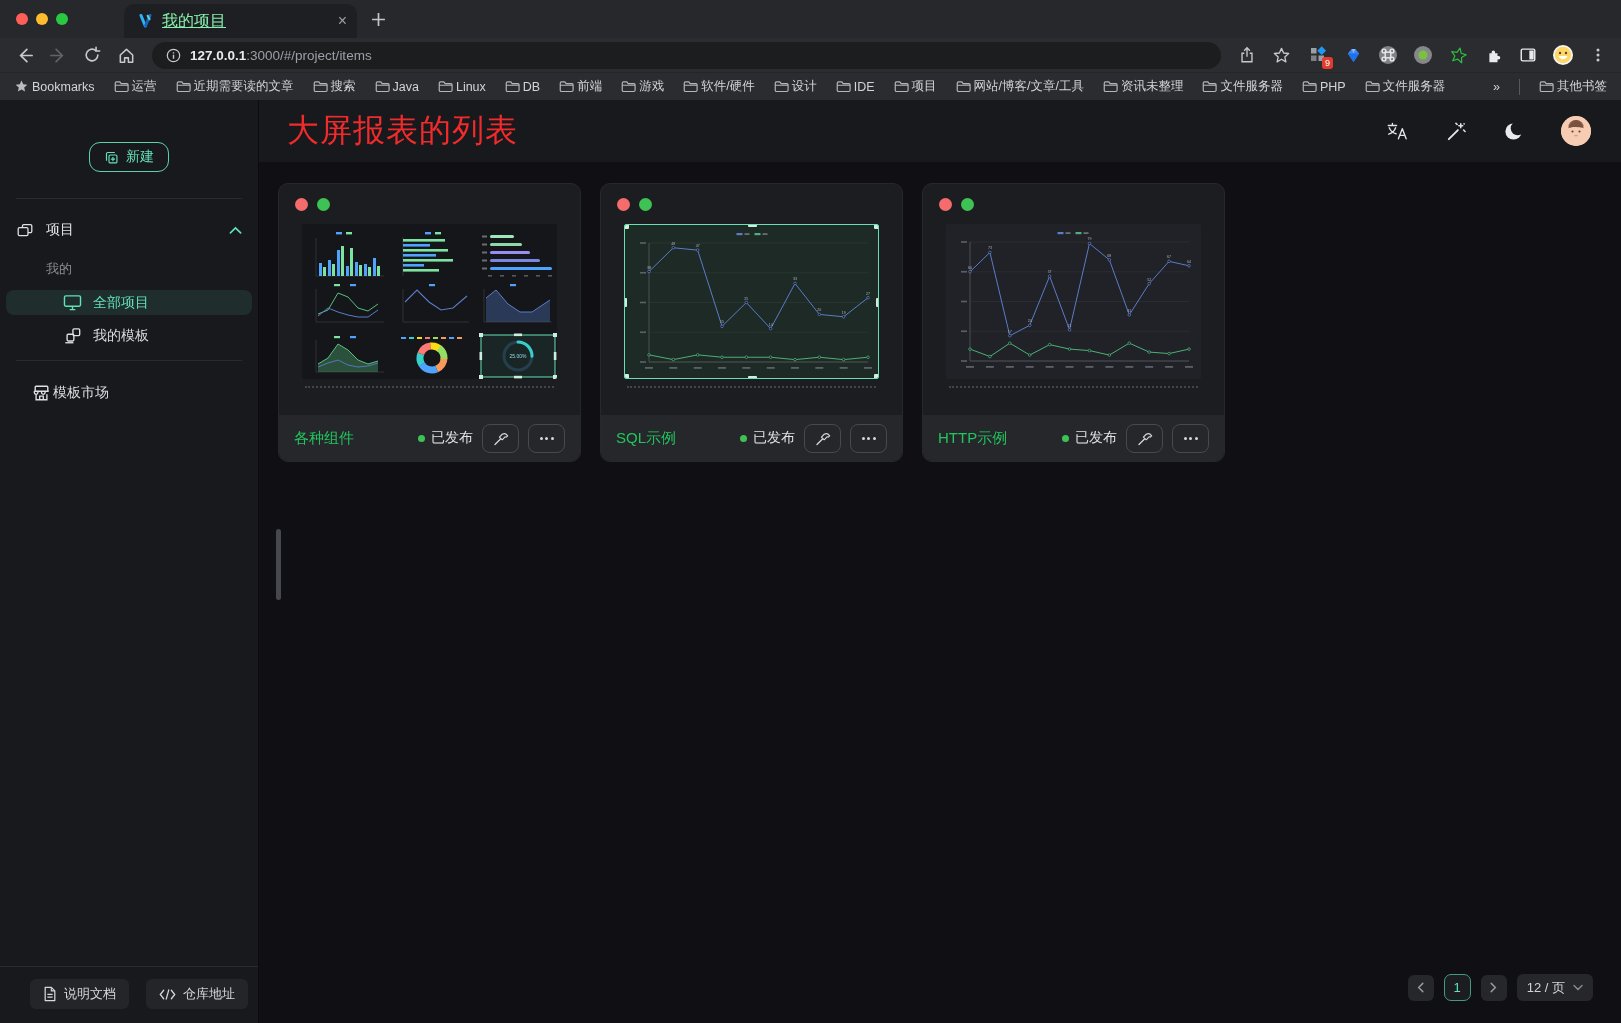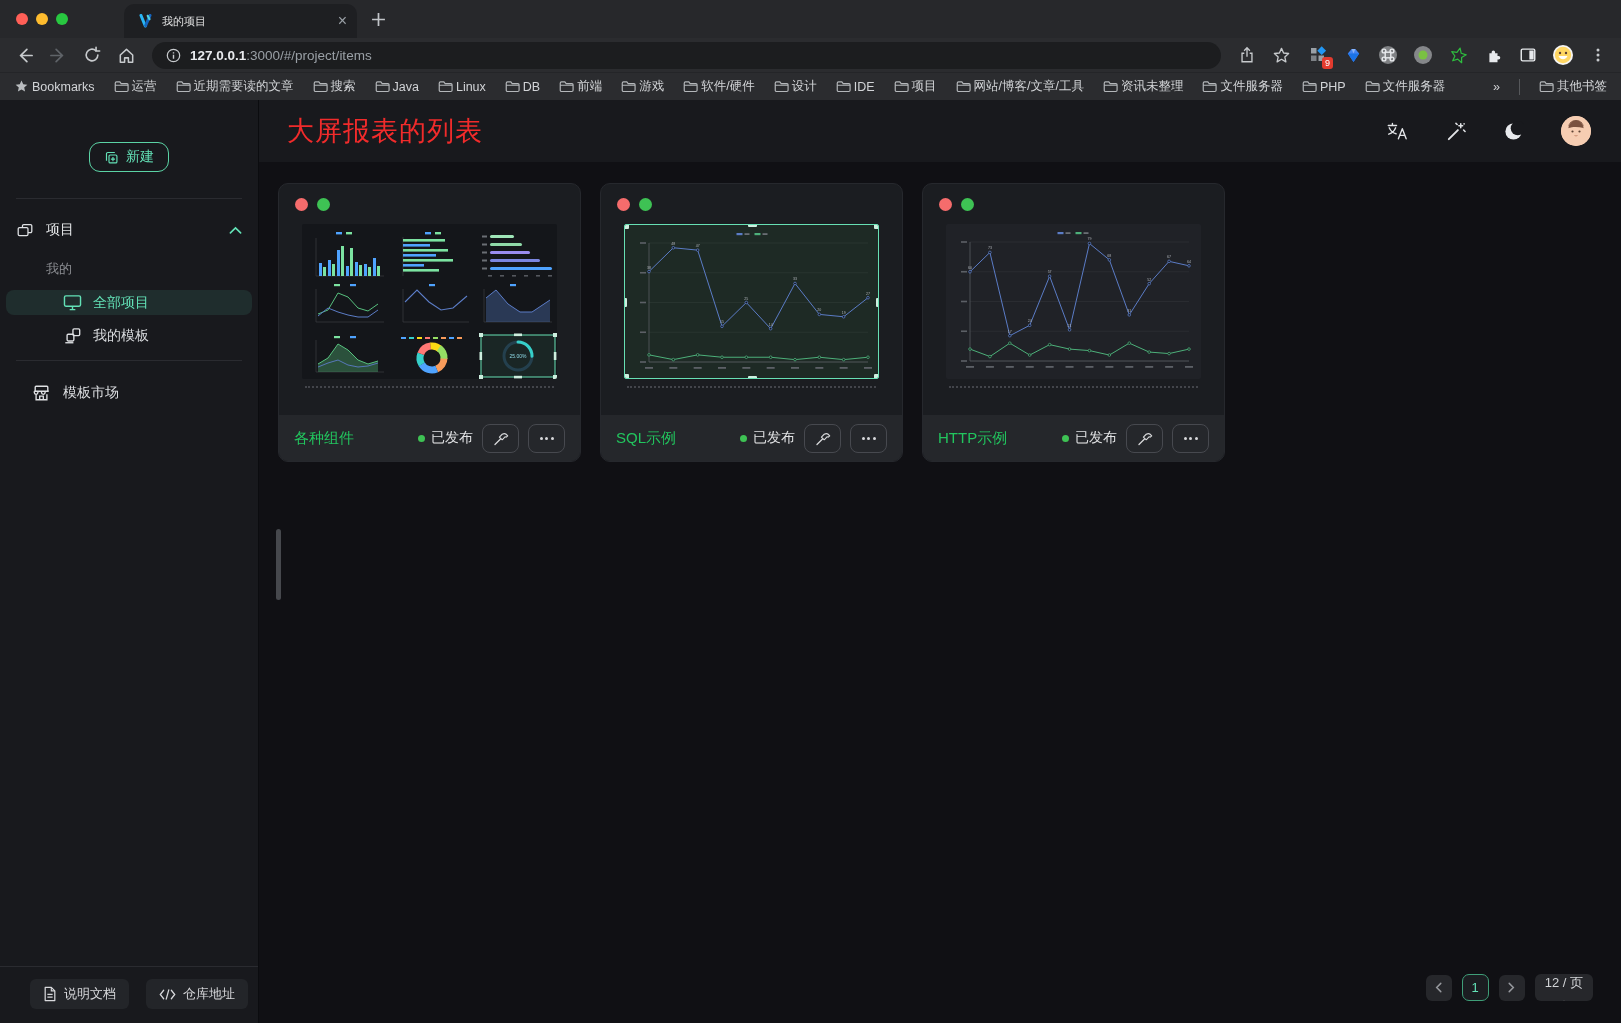--- a/index.html
+++ b/index.html
@@ -6,21 +6,21 @@
   body { background:#000; font-family:"Liberation Sans","DejaVu Sans",sans-serif; }
   .screen { position:relative; width:1621px; height:1023px; overflow:hidden; background:#101014; }
 
   
   .tabstrip { height:38px; background:#27282b; display:flex; align-items:center; }
   .lights { display:flex; gap:8px; padding:0 14px 0 16px; }
   .light { width:12px; height:12px; border-radius:50%; }
   .l-red{background:#ff5f57;} .l-yel{background:#febc2e;} .l-grn{background:#28c840;}
   .tab { align-self:flex-end; width:233px; height:34px; background:#1e1f22; border-radius:10px 10px 0 0;
          display:flex; align-items:center; padding:0 10px 0 14px; gap:9px; margin-left:42px; }
-  .tab-title { color:#e5e5e5; font-size:11px; flex:1; white-space:nowrap; overflow:hidden; }
+  .tab-title { color:#86efac; font-size:16px; flex:1; white-space:nowrap; overflow:hidden;text-decoration:underline; }
   .tab-close { color:#9aa0a6; font-size:16px; line-height:1; cursor:default; }
   .newtab { margin-left:14px; color:#c2c5c9; }
   .toolbar { height:34px; background:#2b2c2f; display:flex; align-items:center; padding:0 12px; gap:10px; }
   .nav-ic { width:24px; height:24px; display:flex; align-items:center; justify-content:center; color:#c7cacd; flex:none; }
   .nav-ic.disabled { color:#5f6368; }
   .omnibox { flex:1; height:27px; background:#1c1d1f; border-radius:14px; display:flex; align-items:center;
              padding:0 14px; gap:9px; margin:8px 4px; }
   .url { font-size:13.5px; color:#9aa0a6; white-space:nowrap; }
   .url b { color:#e8eaed; font-weight:bold; }
   .ext-row { display:flex; align-items:center; gap:13px; padding-left:4px; }
@@ -40,30 +40,30 @@
              background:transparent; color:#63e2b7; font-size:14px; display:flex; align-items:center;
              justify-content:center; gap:7px; cursor:pointer; }
   .side-div { border-top:1px solid #2a2b30; margin:26px 16px 0; }
   .nav-group { display:flex; align-items:center; height:44px; margin-top:9px; padding:0 16px; gap:12px;
                color:#e4e6e8; font-size:14px; }
   .nav-group .chev { margin-left:auto; color:#63e2b7; }
   .nav-mine { padding-left:46px; color:#8b8d92; font-size:13px; height:26px; display:flex; align-items:center; margin-top:4px; }
   .nav-sub { margin:8px 6px 0; height:25px; border-radius:8px; display:flex; align-items:center;
              padding-left:57px; gap:11px; color:#d9dbde; font-size:14px; cursor:pointer; }
   .nav-sub.active { background:rgba(99,226,183,0.10); color:#63e2b7; }
-  .nav-market { display:flex; align-items:center; height:44px; margin-top:10px; padding:0 32px; gap:12px;
+  .nav-market { display:flex; align-items:center; height:44px; margin-top:10px; padding:0 32px; gap:2px;
                 color:#dcdee1; font-size:14px; cursor:pointer; }
   .side-bottom { margin-top:auto; }
   .side-bottom .row { display:flex; justify-content:space-between; padding:12px 10px 14px;margin-left:20px; }
   .side-btn { height:30px; background:#232529; border:none; border-radius:6px; color:#d8d9dc; font-size:13px;
               display:flex; align-items:center; gap:7px; padding:0 13px; cursor:pointer; }
 
   .main { flex:1; display:flex; flex-direction:column; background:#101014; }
   .pg-header { height:62px; background:#18191d; display:flex; align-items:center; padding:0 30px 0 28px; }
-  .pg-title { font-size:27px; color:#f12b2b; letter-spacing:1px; }
+  .pg-title { font-size:32px; color:#f12b2b; letter-spacing:1px; }
   .hdr-icons { margin-left:auto; display:flex; align-items:center; gap:37px; color:#e2e4e7; }
   .avatar { width:30px; height:30px; border-radius:50%; overflow:hidden; background:#f6cdb2; }
 
   .content { position:relative; flex:1; padding:21px 28px 0 19px; }
   .cards { display:flex; gap:19px; }
   .card { width:303px; height:279px; background:#1b1d21; border:1px solid #26282d; border-radius:10px;
           display:flex; flex-direction:column; }
   .card-dots { display:flex; gap:9px; padding:14px 16px 0; }
   .cdot { width:13px; height:13px; border-radius:50%; }
   .cdot.r{background:#f56c6c;} .cdot.g{background:#3ec254;}
@@ -87,21 +87,21 @@
   .ellip i { width:3px; height:3px; border-radius:50%; background:#d7d8da; }
 
   .scroll-thumb { position:absolute; left:17px; top:367px; width:5px; height:71px; background:#46484d; border-radius:3px; }
 
   .pagination { position:absolute; right:28px; bottom:22px; display:flex; align-items:center; gap:10px; }
   .pg-btn { width:26px; height:26px; background:#26272b; border:none; border-radius:6px; color:#97999e;
             display:flex; align-items:center; justify-content:center; cursor:pointer; }
   .pg-cur { width:27px; height:27px; background:#1b1d21; border:1px solid #3f9e78; border-radius:7px;
             color:#63e2b7; font-size:13px; display:flex; align-items:center; justify-content:center; cursor:pointer; }
   .pg-size { height:27px; background:#26272b; border:none; border-radius:6px; color:#d2d4d7; font-size:13px;
-             display:flex; align-items:center; gap:8px; padding:0 10px; cursor:pointer;flex-direction:column; }
+             display:flex; align-items:center; gap:8px; padding:0 10px; cursor:pointer; }
   svg { display:block; }
 </style>
 </head>
 <body>
 
 <div class="screen">
 
   <div class="tabstrip">
     <div class="lights">
       <span class="light l-red"></span>

